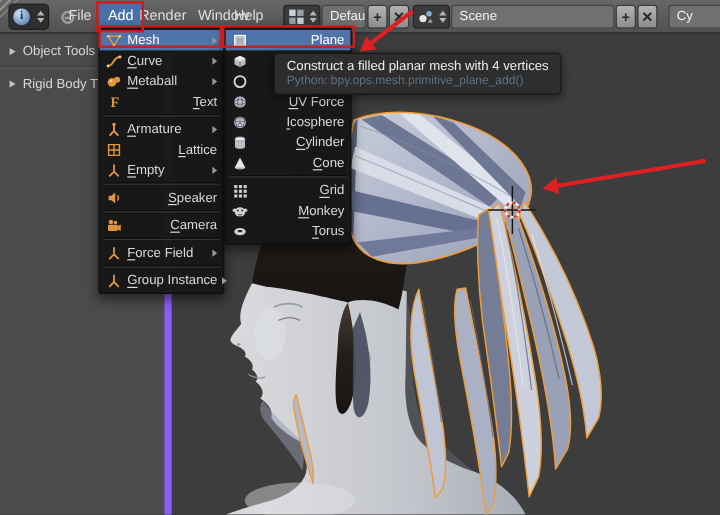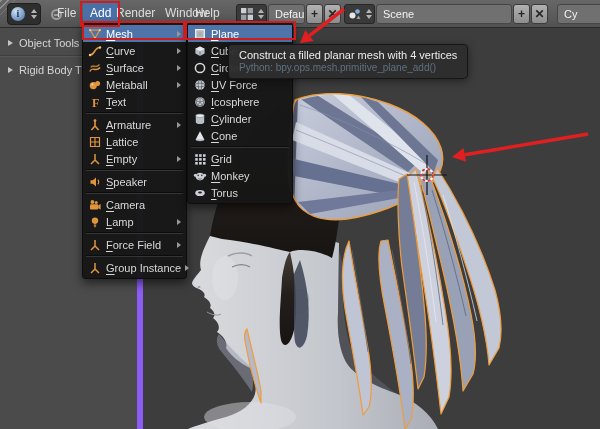--- a/index.html
+++ b/index.html
@@ -50,21 +50,21 @@
 
   
   .viewport { position:absolute; left:143px; top:28px; width:457px; height:401px; z-index:1; background:#3d3d3d; }
   .viewport svg { display:block; width:100%; height:100%; }
 
   
   .menu { position:absolute; z-index:30; background:rgba(23,23,23,.97);
     border:1px solid #0d0d0d; border-radius:3px; box-shadow:0 4px 10px rgba(0,0,0,.55); padding:2px 0; }
   .add-menu  { left:82px;  top:22px; width:105px; }
   .mesh-submenu { left:187px; top:22px; width:106px; }
-  .menu-row { height:17px; display:flex; align-items:center; padding:0 5px 0 4px; gap:4px; }
+  .menu-row { height:17px; display:flex; align-items:center; padding:0 5px 0 4px; gap:4px;justify-content:space-between; }
   .menu-row.hl { background:#4e74aa; }
   .micon { width:15px; height:15px; flex:none; display:flex; align-items:center; justify-content:center; }
   .micon svg { width:14px; height:14px; display:block; }
   .mlabel { display:inline-block; font-size:11px; color:#d9d9d9; white-space:nowrap; }
   .mlabel::first-letter { text-decoration:underline; text-decoration-thickness:1px; text-underline-offset:2px; }
   .menu-row.hl .mlabel { color:#ffffff; }
   .sub-arrow { margin-left:auto; width:0; height:0; border-left:4px solid #9a9a9a;
     border-top:3.5px solid transparent; border-bottom:3.5px solid transparent; flex:none; }
   .menu-sep { position:relative; height:6px; }
   .menu-sep::before { content:""; position:absolute; left:3px; right:3px; top:2px;
@@ -262,30 +262,20 @@
             <circle cx="2" cy="11" r="1.2" fill="#f3c98b"></circle>
             <circle cx="12" cy="3.5" r="1.2" fill="#f3c98b"></circle>
           </svg>
         </span>
       <span class="mlabel">Curve</span>
       <span class="sub-arrow"></span>
     </div>
     <div class="menu-row">
       <span class="micon">
           <svg viewBox="0 0 14 14">
-            <path d="M1.8 10.5 C4.5 4.5 7 12 12.2 6.5" stroke="#e0953c" stroke-width="1.5" fill="none"></path>
-            <path d="M2.8 6.5 C5 2.5 7.5 8.5 11.5 3.5" stroke="#e0953c" stroke-width="1.5" fill="none" opacity=".75"></path>
-          </svg>
-        </span>
-      <span class="mlabel">Surface</span>
-      <span class="sub-arrow"></span>
-    </div>
-    <div class="menu-row">
-      <span class="micon">
-          <svg viewBox="0 0 14 14">
             <circle cx="5.3" cy="7.6" r="3.6" fill="#e0953c"></circle>
             <circle cx="9.6" cy="5.4" r="2.5" fill="#e0953c"></circle>
             <circle cx="4.5" cy="6.6" r="1" fill="#f7d9ae"></circle>
           </svg>
         </span>
       <span class="mlabel">Metaball</span>
       <span class="sub-arrow"></span>
     </div>
     <div class="menu-row">
       <span class="micon">
@@ -337,30 +327,20 @@
     <div class="menu-row">
       <span class="micon">
           <svg viewBox="0 0 14 14">
             <rect x="2" y="6.2" width="8.2" height="5.2" rx="1" fill="#e0953c"></rect>
             <circle cx="4.4" cy="4" r="1.9" fill="#e0953c"></circle>
             <circle cx="8.2" cy="4.4" r="1.5" fill="#e0953c"></circle>
             <path d="M10.2 7.4 L12.6 6 V11.6 L10.2 10.2 Z" fill="#e0953c"></path>
           </svg>
         </span>
       <span class="mlabel">Camera</span>
-    </div>
-    <div class="menu-row">
-      <span class="micon">
-          <svg viewBox="0 0 14 14">
-            <circle cx="7" cy="5.6" r="3.2" fill="#e0953c"></circle>
-            <path d="M5.8 8.8 H8.2 M5.8 10.2 H8.2 M6.3 11.6 H7.7" stroke="#e0953c" stroke-width="1.1" fill="none"></path>
-          </svg>
-        </span>
-      <span class="mlabel">Lamp</span>
-      <span class="sub-arrow"></span>
     </div>
     <div class="menu-sep"></div>
     <div class="menu-row">
       <span class="micon">
           <svg viewBox="0 0 14 14">
             <path d="M7 2 V8 M7 8 L3 12 M7 8 L11 12" stroke="#e0953c" stroke-width="1.5" fill="none"></path>
           </svg>
         </span>
       <span class="mlabel">Force Field</span>
       <span class="sub-arrow"></span>

